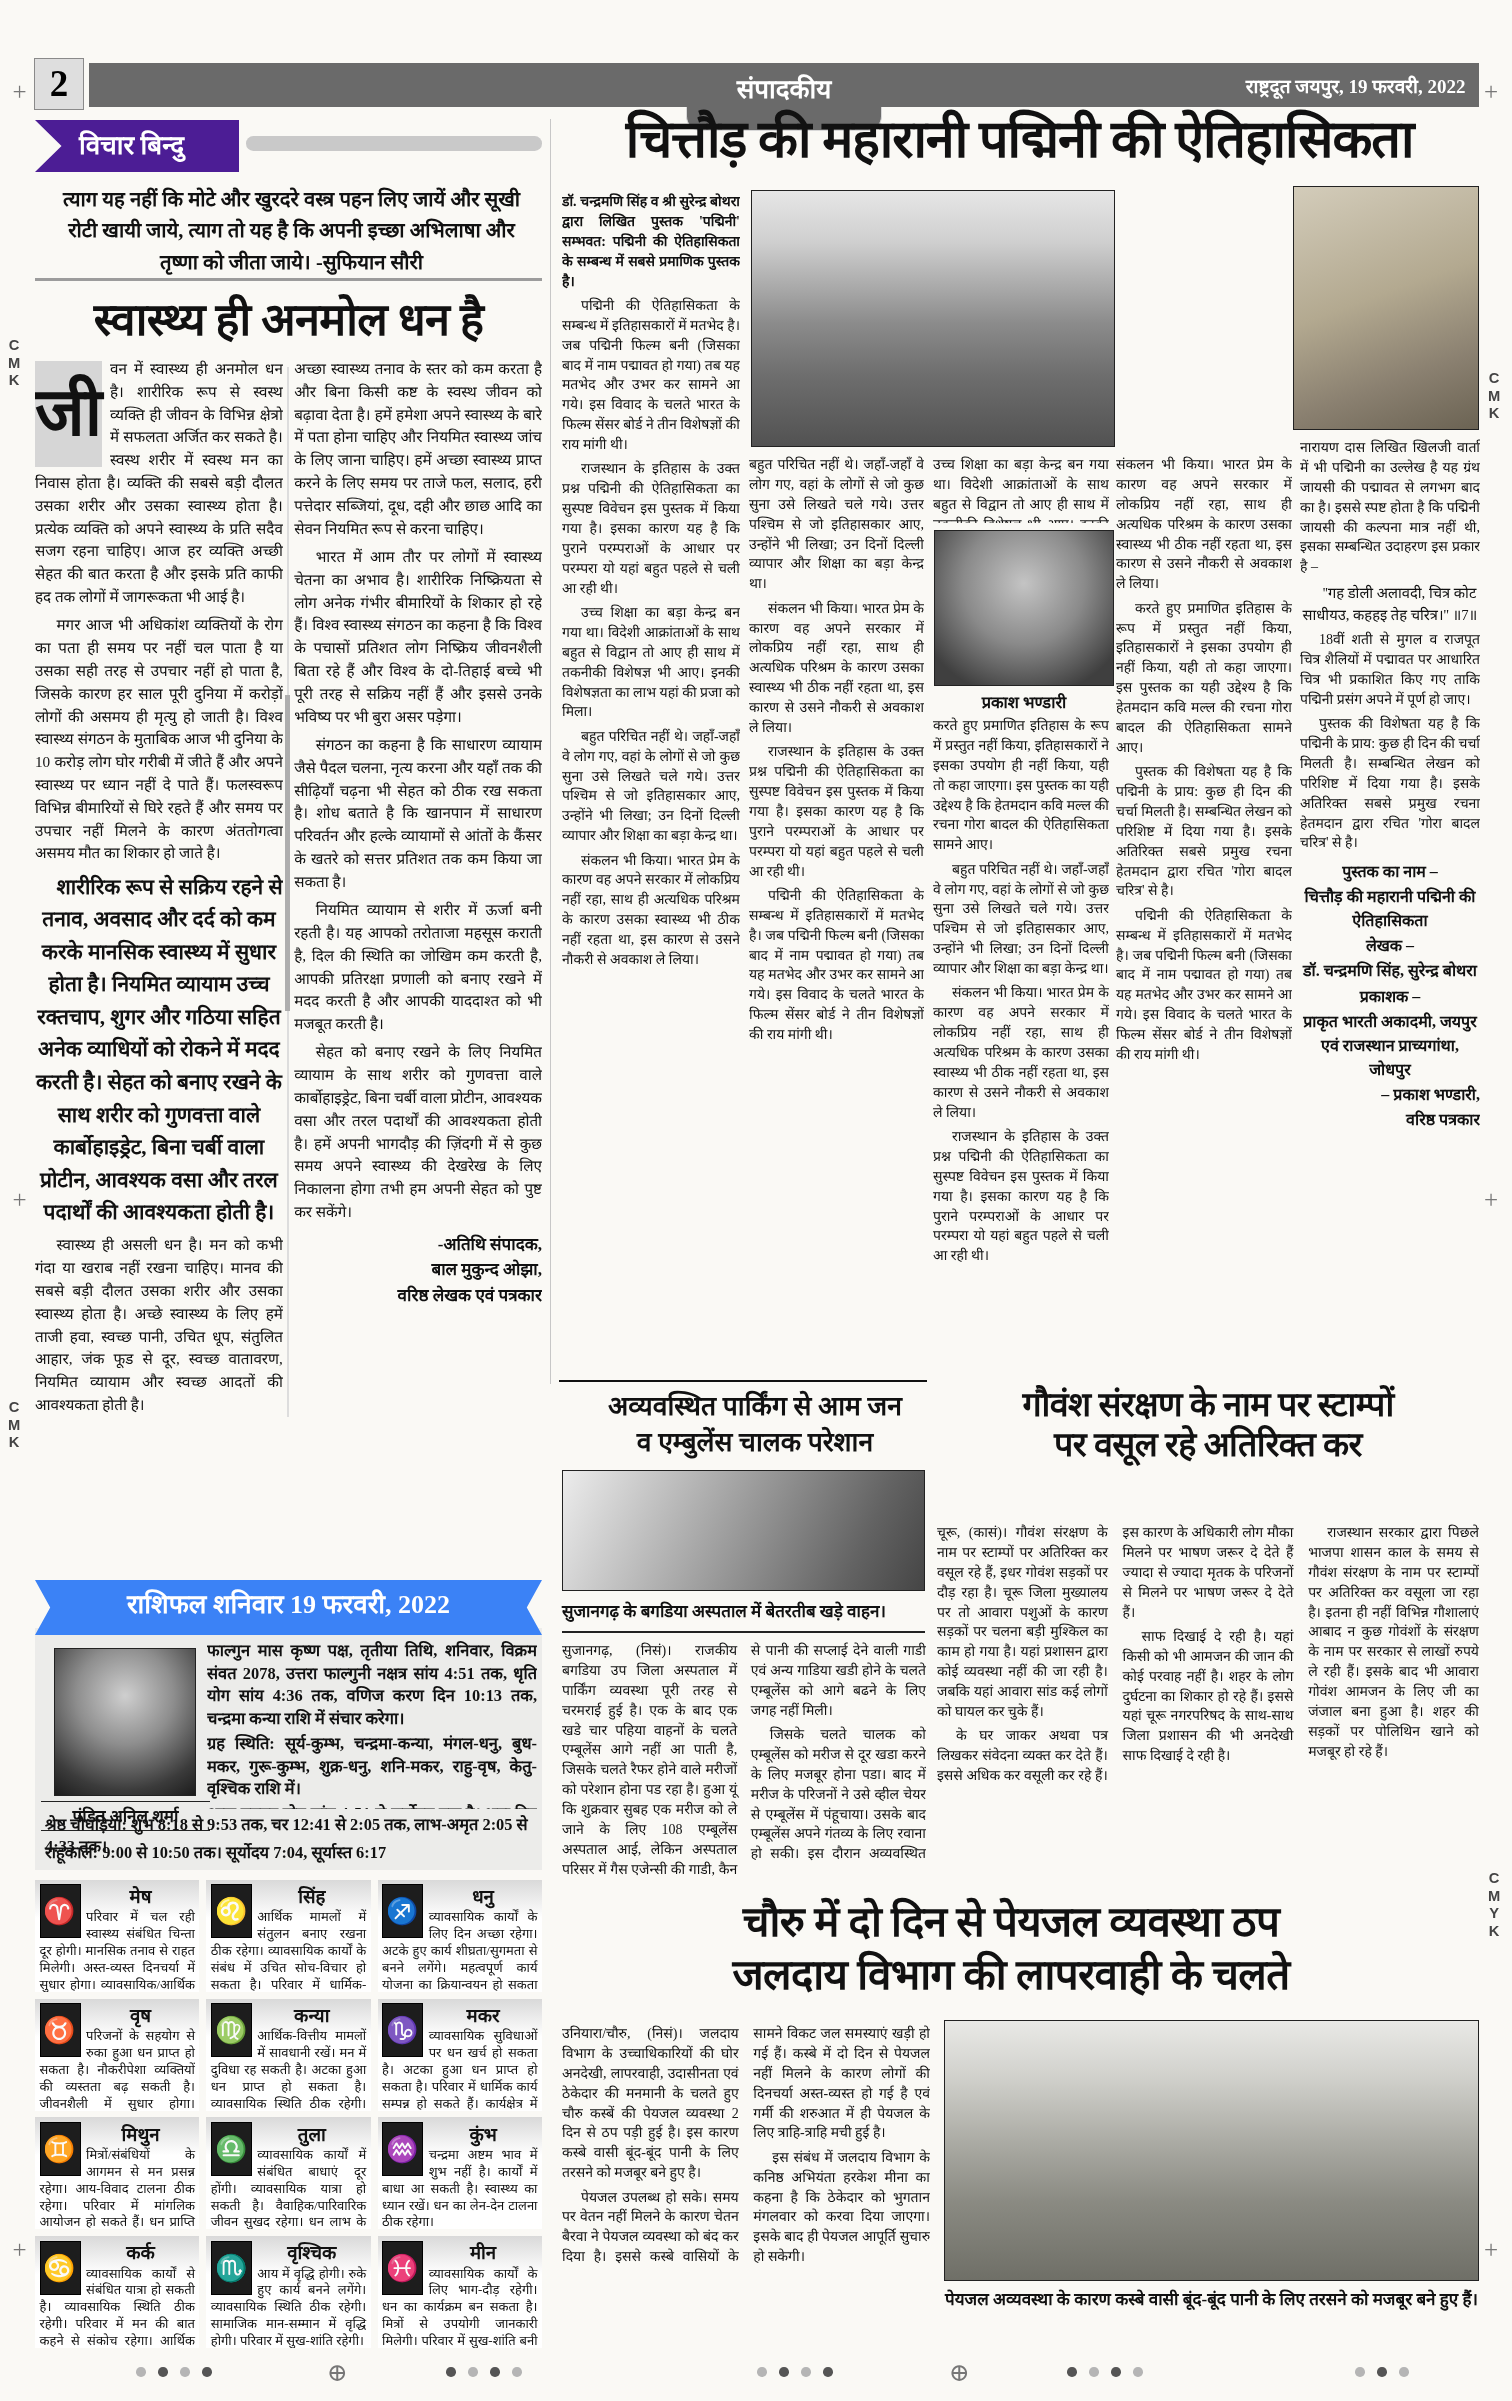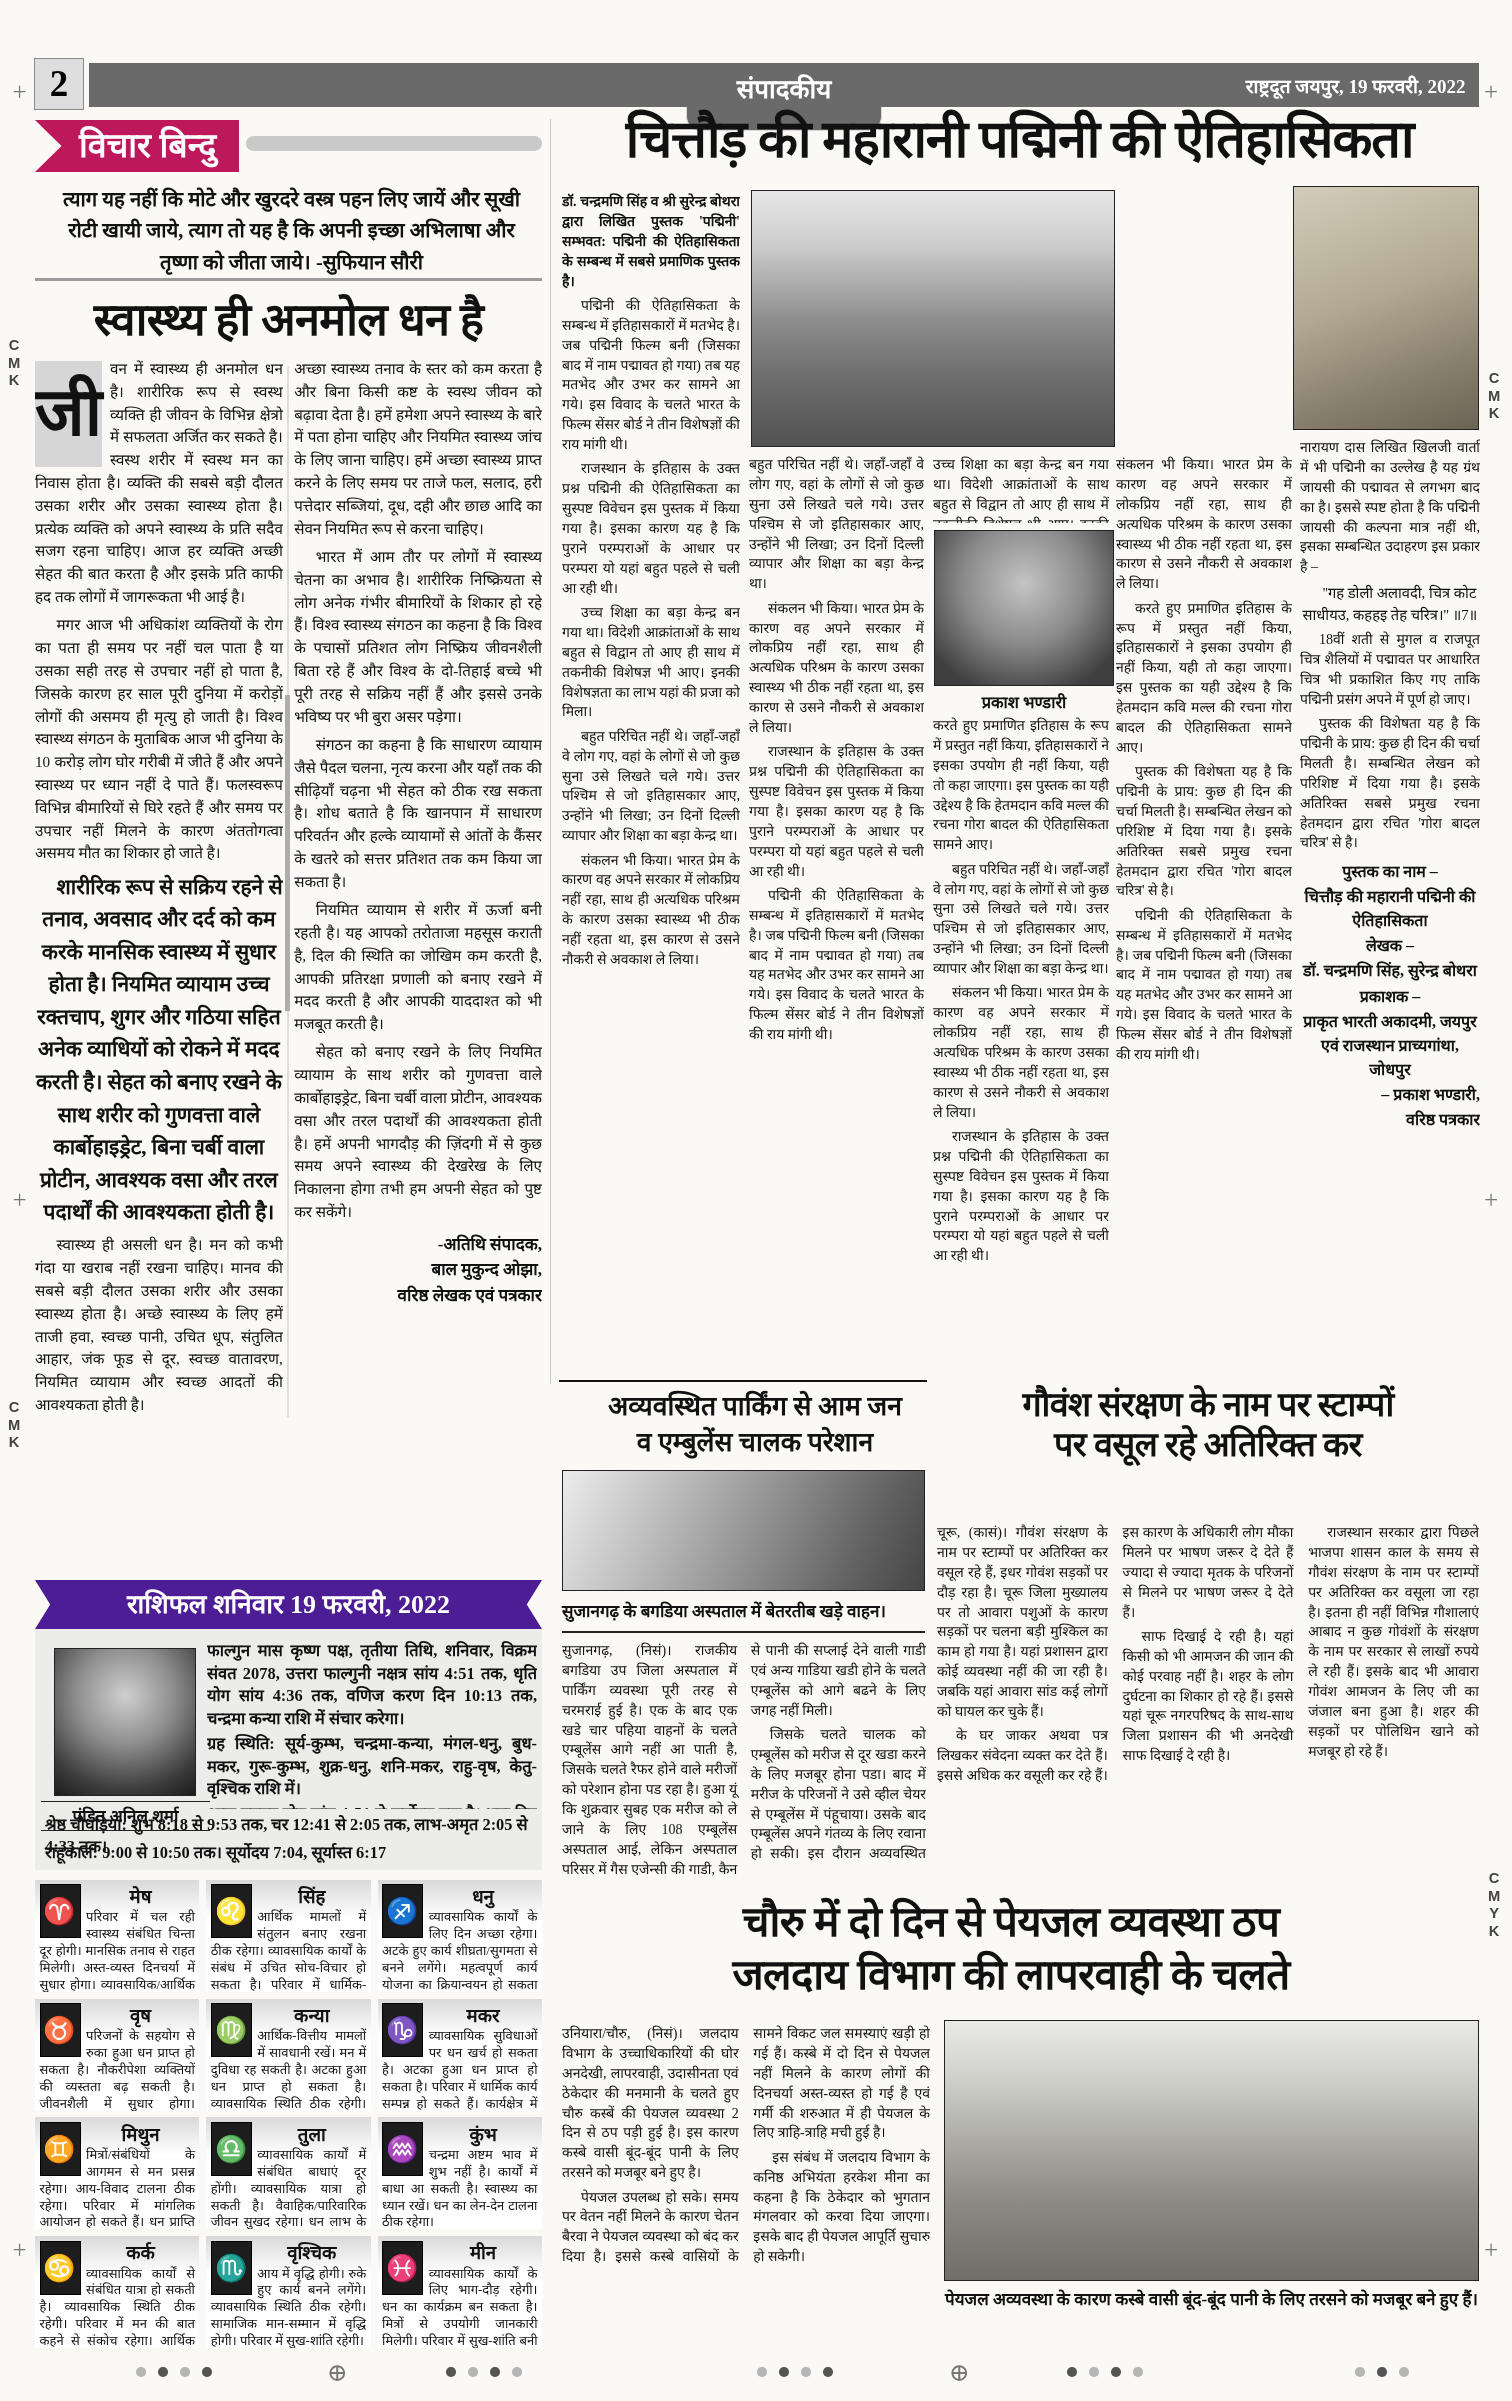--- a/index.html
+++ b/index.html
@@ -17,39 +17,39 @@
   .bold{font-weight:bold}
   
   .pageno{left:34px;top:58px;width:50px;height:52px;background:#dedede;border:1.1px solid #8a8a8a;
           font-size:37px;font-weight:bold;text-align:center;line-height:50px;color:#000}
   .masthead{left:89px;top:63px;width:1390px;height:44px;background:#6a6a6a;color:#fff}
   .mast-title{position:absolute;left:0;right:0;top:6.8px;text-align:center;font-size:26px;font-weight:bold}
   .mast-date{position:absolute;right:13.6px;top:10.2px;font-size:19px;font-weight:bold}
   .mast-tab{left:686px;top:105px;width:196px;height:26px;background:#6a6a6a;border-radius:0 0 14.7px 14.7px;
             border:1.7px solid #d8d8d8;border-top:none}
   
-  .vb-ribbon{left:35px;top:120px;width:204px;height:52px;background:#be185d;color:#fff;
+  .vb-ribbon{left:35px;top:120px;width:204px;height:52px;background:#4c1d95;color:#fff;
              clip-path:polygon(0 0,100% 0,100% 100%,0 100%,13% 50%);
-             font-size:34px;font-weight:bold;line-height:52px;padding-left:44px}
+             font-size:26px;font-weight:bold;line-height:52px;padding-left:44px}
   .vb-bar{left:246px;top:136px;width:296px;height:14.7px;background:#c9c9c9;border-radius:7.3px}
   .vb-quote{left:50px;top:184px;width:483px;font-size:20.3px;font-weight:bold;line-height:1.55;text-align:center}
   .vb-divider{left:35px;top:278px;width:507px;height:3.4px;background:#9c9c9c}
   
   .health-hl{left:35px;top:287px;width:507px;font-size:45px;font-weight:bold;text-align:center;letter-spacing:-0.6px}
   .hcols{left:35px;top:358px;width:507px;height:1080px;display:flex;gap:11.3px}
   .hcol{width:248px;height:100%;overflow:hidden}
   .hc-rule{left:287px;top:367px;width:1.7px;height:1050px;background:#ddd}
   .hc-rule2{left:285px;top:695px;width:5.1px;height:316px;background:#aeaeae}
   .dropcap{float:left;width:67px;height:106px;background:#d6d6d6;font-size:67px;font-weight:bold;
            text-align:center;line-height:102px;margin:3.4px 8px 2.3px 0}
   .pullquote{font-size:21px;font-weight:bold;line-height:1.55;text-align:center;margin:9px 0;text-indent:0}
   .h-byline{font-size:17px;font-weight:bold;line-height:1.5;text-align:right;margin-top:8px}
   
   .rf-box{left:35px;top:1628px;width:507px;height:242px;background:#ececea}
-  .rf-ribbon{left:35px;top:1580px;width:507px;height:49px;background:#4c1d95;color:#fff;
+  .rf-ribbon{left:35px;top:1580px;width:507px;height:55px;background:#3b82f6;color:#fff;
              clip-path:polygon(0 0,100% 0,97% 50%,100% 100%,0 100%,3% 50%);
              font-size:26px;font-weight:bold;text-align:center;line-height:49px}
   .rf-photo{left:54px;top:1648px;width:142px;height:148px;border:1.7px solid #333;
             background:radial-gradient(circle at 50% 32%,#cfcfcf 0%,#8e8e8e 40%,#3b3b3b 78%,#1c1c1c 100%)}
   .rf-name{left:41px;top:1801px;width:169px;text-align:center;font-size:17px;font-weight:bold;
            border-top:1.7px solid #222;border-bottom:1.7px solid #222;padding:2.3px 0}
   .rf-text{left:207px;top:1640px;width:330px;height:169px;font-size:16.4px;line-height:1.38;
            text-align:justify;font-weight:bold;overflow:hidden}
   .rf-text p{margin:0 0 2.3px 0}
   .rf-line{left:45px;top:1836px;width:491px;font-size:16.4px;font-weight:bold;line-height:1.35}

